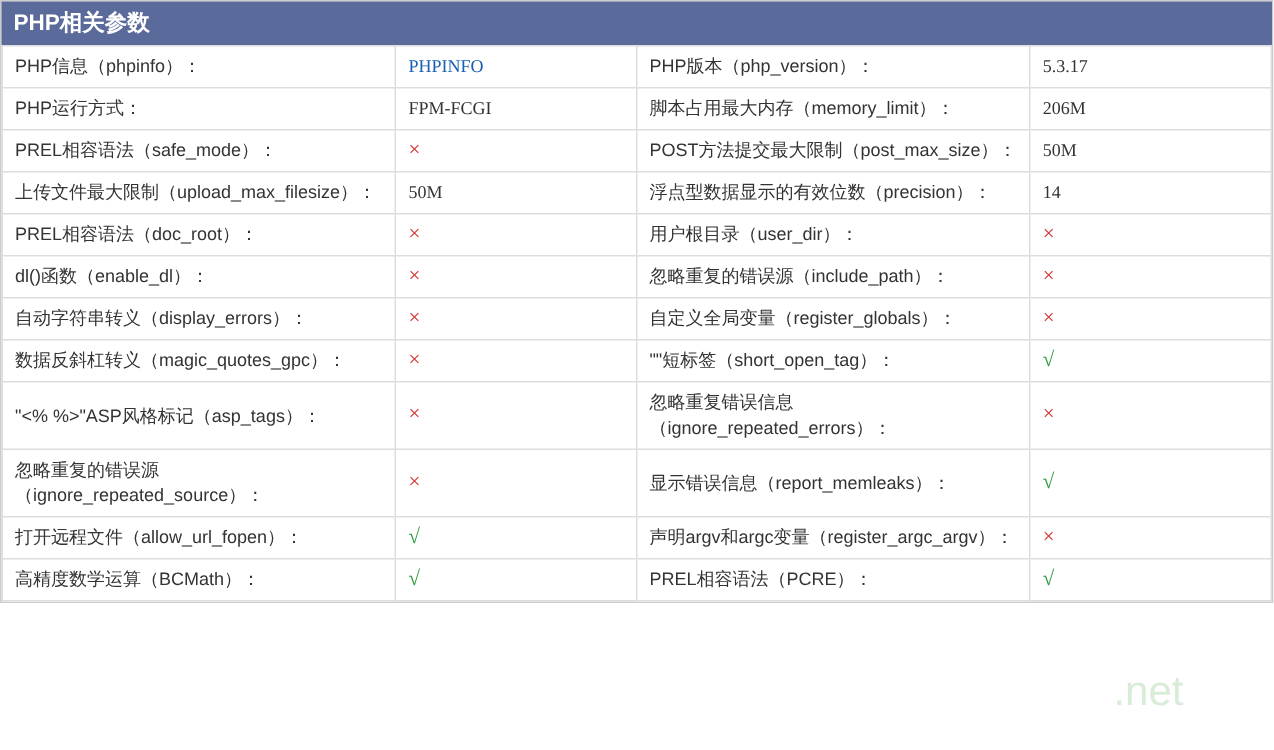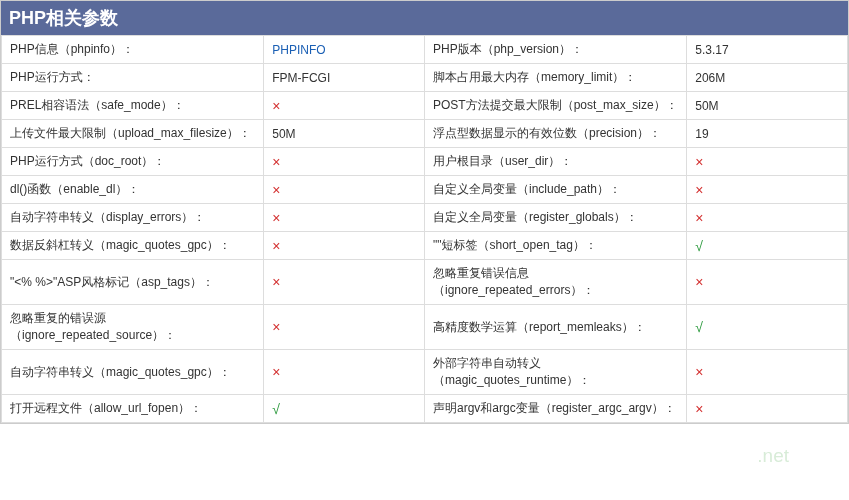--- a/index.html
+++ b/index.html
@@ -15,58 +15,59 @@
       width: 849px;
     }
     .panel {
       border: 1px solid #ccc;
     }
     .panel-header {
       background: #5a6a9a;
       color: #fff;
       font-weight: bold;
       padding: 5px 8px;
-      font-size: 18px;
+      font-size: 15px;
     }
     table {
       width: 100%;
       border-collapse: collapse;
       table-layout: fixed;
     }
     td {
       border: 1px solid #ddd;
       padding: 5px 8px;
       vertical-align: middle;
       word-wrap: break-word;
     }
     td.label {
       background: #fff;
       width: 31%;
     }
     td.value {
       width: 19%;
       color: #333;
+      font-family: Liberation Serif, serif;
     }
     .check {
       color: #2e9b3f;
       font-size: 14px;
     }
     .cross {
       color: #d32f2f;
       font-size: 14px;
     }
     .link {
       color: #1a5fb4;
       cursor: pointer;
     }
     .watermark {
       position: absolute;
       right: 60px;
       top: 445px;
-      font-size: 19px;
+      font-size: 28px;
       color: rgba(100, 180, 100, 0.25);
       pointer-events: none;
       z-index: -1;
     }
   </style>
 </head>
 <body>
 
 <div class="panel">
   <div class="panel-header">PHP相关参数</div>
@@ -87,32 +88,32 @@
         <tr>
           <td class="label">PREL相容语法（safe_mode）：</td>
           <td class="value"><span class="cross">×</span></td>
           <td class="label">POST方法提交最大限制（post_max_size）：</td>
           <td class="value"><span>50M</span></td>
         </tr>
         <tr>
           <td class="label">上传文件最大限制（upload_max_filesize）：</td>
           <td class="value"><span>50M</span></td>
           <td class="label">浮点型数据显示的有效位数（precision）：</td>
-          <td class="value"><span>19</span></td>
+          <td class="value"><span>14</span></td>
         </tr>
         <tr>
-          <td class="label">PHP运行方式（doc_root）：</td>
+          <td class="label">PREL相容语法（doc_root）：</td>
           <td class="value"><span class="cross">×</span></td>
           <td class="label">用户根目录（user_dir）：</td>
           <td class="value"><span class="cross">×</span></td>
         </tr>
         <tr>
           <td class="label">dl()函数（enable_dl）：</td>
           <td class="value"><span class="cross">×</span></td>
-          <td class="label">自定义全局变量（include_path）：</td>
+          <td class="label">忽略重复的错误源（include_path）：</td>
           <td class="value"><span class="cross">×</span></td>
         </tr>
         <tr>
           <td class="label">自动字符串转义（display_errors）：</td>
           <td class="value"><span class="cross">×</span></td>
           <td class="label">自定义全局变量（register_globals）：</td>
           <td class="value"><span class="cross">×</span></td>
         </tr>
         <tr>
           <td class="label">数据反斜杠转义（magic_quotes_gpc）：</td>
@@ -122,31 +123,31 @@
         </tr>
         <tr>
           <td class="label">"&lt;% %&gt;"ASP风格标记（asp_tags）：</td>
           <td class="value"><span class="cross">×</span></td>
           <td class="label">忽略重复错误信息（ignore_repeated_errors）：</td>
           <td class="value"><span class="cross">×</span></td>
         </tr>
         <tr>
           <td class="label">忽略重复的错误源（ignore_repeated_source）：</td>
           <td class="value"><span class="cross">×</span></td>
-          <td class="label">高精度数学运算（report_memleaks）：</td>
+          <td class="label">显示错误信息（report_memleaks）：</td>
           <td class="value"><span class="check">√</span></td>
-        </tr>
-        <tr>
-          <td class="label">自动字符串转义（magic_quotes_gpc）：</td>
-          <td class="value"><span class="cross">×</span></td>
-          <td class="label">外部字符串自动转义（magic_quotes_runtime）：</td>
-          <td class="value"><span class="cross">×</span></td>
         </tr>
         <tr>
           <td class="label">打开远程文件（allow_url_fopen）：</td>
           <td class="value"><span class="check">√</span></td>
           <td class="label">声明argv和argc变量（register_argc_argv）：</td>
           <td class="value"><span class="cross">×</span></td>
         </tr>
+        <tr>
+          <td class="label">高精度数学运算（BCMath）：</td>
+          <td class="value"><span class="check">√</span></td>
+          <td class="label">PREL相容语法（PCRE）：</td>
+          <td class="value"><span class="check">√</span></td>
+        </tr>
       </tbody>
   </table>
 </div>
 <div class="watermark">.net</div>
 
 </body></html>

